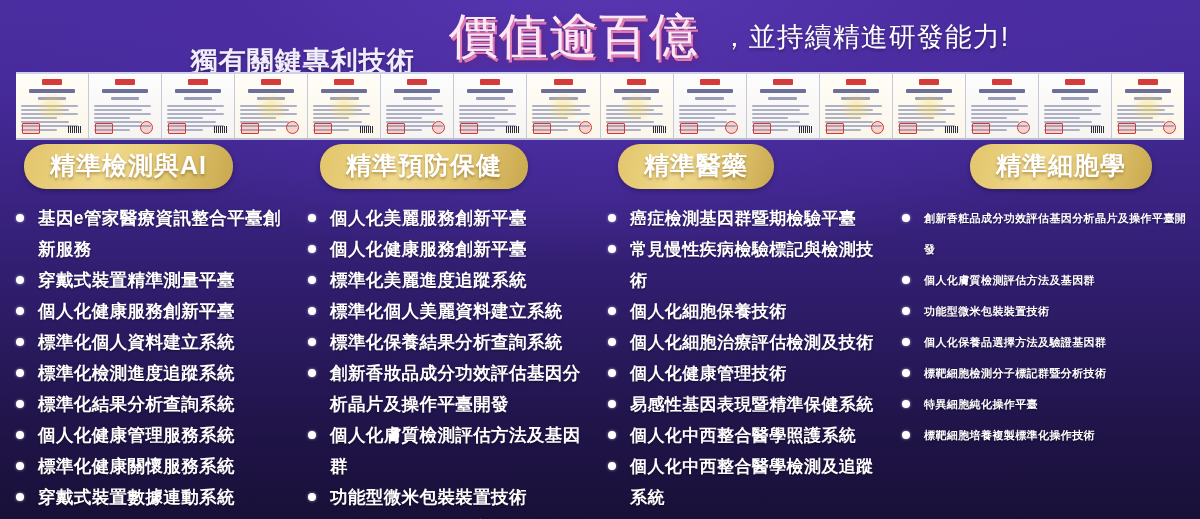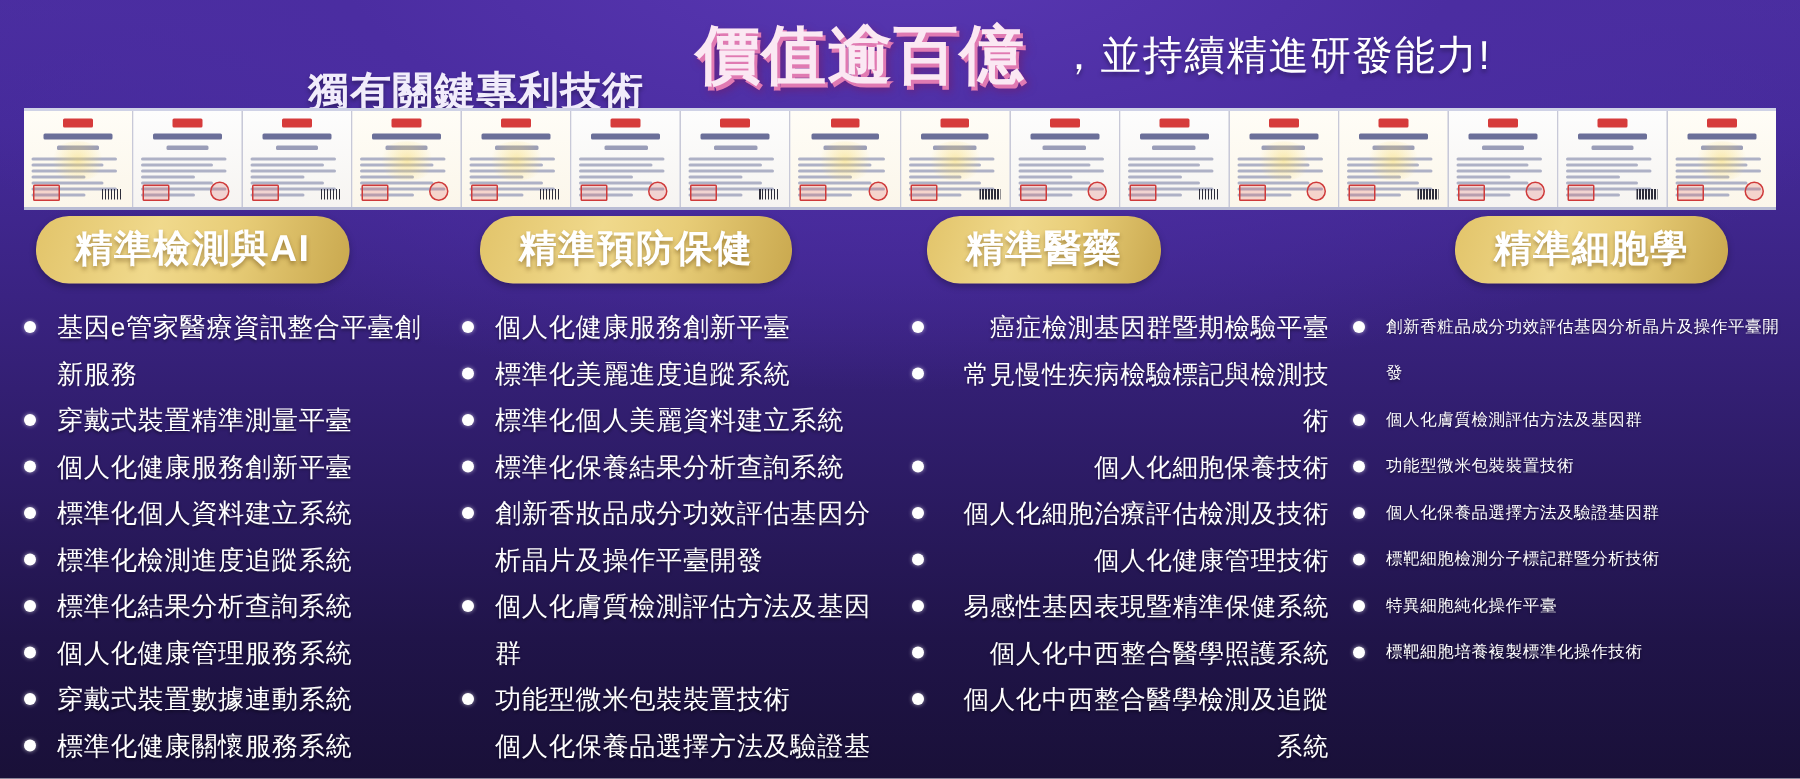--- a/index.html
+++ b/index.html
@@ -20,21 +20,21 @@
     height:70px;
     display:flex; align-items:center; justify-content:center;
     gap:0; white-space:nowrap; padding-top:4px;
   }
   .hd-left {
     font-size:27px; font-weight:700; color:#f1ecfb; letter-spacing:1px;
     text-shadow:0 2px 3px rgba(0,0,0,.35);
     margin-top:48px;
   }
   .hd-hl {
-    font-size:43px; font-weight:700; letter-spacing:1px;
+    font-size:49px; font-weight:400; letter-spacing:1px;
     color:#fbe8f3; margin:0 22px 0 34px;
     text-shadow: 2px 3px 0 #e07ab2, 3px 4px 6px rgba(130,20,80,.55);
   }
   .hd-right {
     font-size:27px; font-weight:400; color:#ffffff; letter-spacing:1px;
     text-shadow:0 2px 3px rgba(0,0,0,.35);
   }
 
   
   .cert-strip {
@@ -114,34 +114,34 @@
   .col-2 .pill-wrap { padding-left:18px;font-family:Liberation Serif, serif; }
   .col-3 .pill-wrap { padding-left:16px; }
   .col-4 .pill-wrap { padding-left:76px; }
 
   ul.items {
     list-style:none; margin-top:14px;
   }
   ul.items li {
     position:relative;
     padding-left:28px;
-    color:#ffffff; font-weight:400;
+    color:#ffffff; font-weight:700;
     font-size:17.5px; line-height:31px;
     letter-spacing:.4px;
     text-shadow:0 1px 2px rgba(0,0,0,.45);
   }
   ul.items li .dot {
     position:absolute; left:6px; top:11px;
     width:8px; height:8px; border-radius:50%;
     background:#ffffff;
     box-shadow:0 0 3px rgba(255,255,255,.6);
   }
   .col-4 ul.items li { padding-left:30px; font-size:11px; }
   .col-4 ul.items li .dot { left:8px; }
-  .col-3 ul.items li { font-size:17px;text-align:right; }
+  .col-3 ul.items li { font-size:17px; }
 </style>
 </head>
 <body>
 
 <div class="header">
   <span class="hd-left">獨有關鍵專利技術</span>
   <span class="hd-hl">價值逾百億</span>
   <span class="hd-right">，並持續精進研發能力!</span>
 </div>
 
@@ -387,30 +387,31 @@
       <span class="pill">精準檢測與AI</span>
     </div>
     <ul class="items">
         <li><span class="dot"></span><span>基因e管家醫療資訊整合平臺創新服務</span></li>
         <li><span class="dot"></span><span>穿戴式裝置精準測量平臺</span></li>
         <li><span class="dot"></span><span>個人化健康服務創新平臺</span></li>
         <li><span class="dot"></span><span>標準化個人資料建立系統</span></li>
         <li><span class="dot"></span><span>標準化檢測進度追蹤系統</span></li>
         <li><span class="dot"></span><span>標準化結果分析查詢系統</span></li>
         <li><span class="dot"></span><span>個人化健康管理服務系統</span></li>
+        <li><span class="dot"></span><span>標準化健康關懷服務系統</span></li>
         <li><span class="dot"></span><span>穿戴式裝置數據連動系統</span></li>
-        <li><span class="dot"></span><span>標準化健康關懷服務系統</span></li>
       </ul>
   </div>
 
   <div class="col col-2">
     <div class="pill-wrap">
       <span class="pill">精準預防保健</span>
     </div>
     <ul class="items">
+        <li><span class="dot"></span><span>個人化美麗服務創新平臺</span></li>
         <li><span class="dot"></span><span>個人化健康服務創新平臺</span></li>
         <li><span class="dot"></span><span>標準化美麗進度追蹤系統</span></li>
         <li><span class="dot"></span><span>標準化個人美麗資料建立系統</span></li>
         <li><span class="dot"></span><span>標準化保養結果分析查詢系統</span></li>
         <li><span class="dot"></span><span>創新香妝品成分功效評估基因分析晶片及操作平臺開發</span></li>
         <li><span class="dot"></span><span>個人化膚質檢測評估方法及基因群</span></li>
         <li><span class="dot"></span><span>功能型微米包裝裝置技術</span></li>
         <li><span>個人化保養品選擇方法及驗證基因群</span></li>
       </ul>
   </div>

